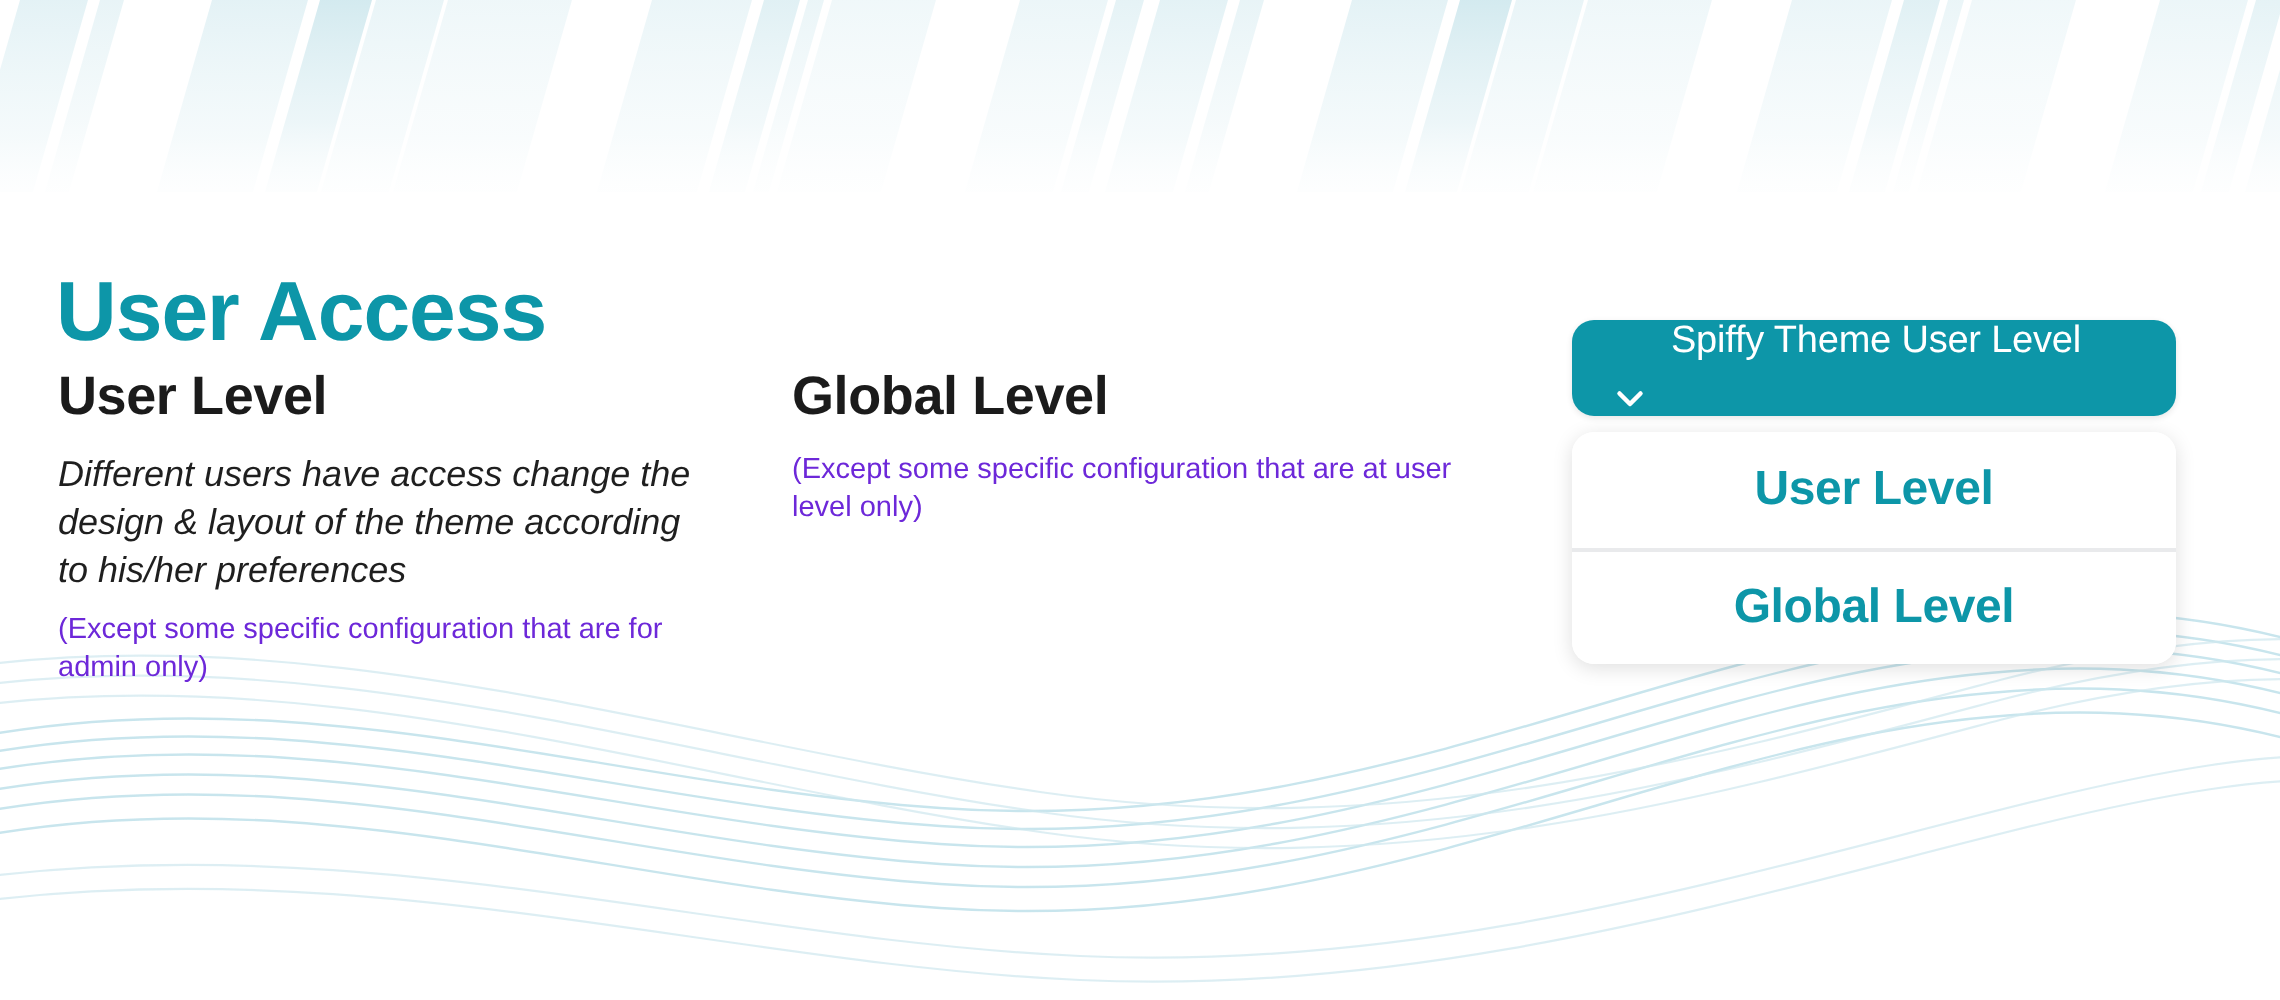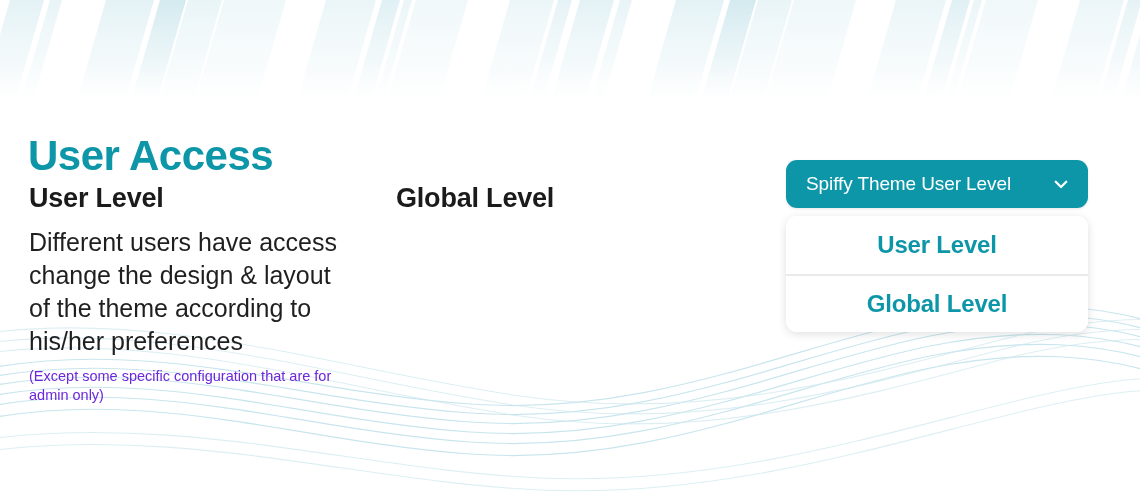--- a/index.html
+++ b/index.html
@@ -71,26 +71,27 @@
   .col-heading {
     font-size: 27px;
     font-weight: bold;
     color: #1b1b1b;
     letter-spacing: -0.2px;
     line-height: 1.1;
     margin: 0 0 12px 0;
   }
 
   .col-body {
-    font-size: 25px;
+    font-size: 18px;
     font-weight: normal;
     color: #1f1f1f;
     line-height: 1.33;
     margin: 0 0 8px 0;
     width: 320px;
+    font-style: italic;
   }
 
   .col-note {
     font-size: 14.5px;
     color: #6d28d9;
     line-height: 1.34;
     margin: 0;
     width: 330px;
   }
 
@@ -98,31 +99,31 @@
   .dropdown {
     position: absolute;
     left: 786px;
     top: 160px;
     width: 302px;
   }
 
   .dropdown-toggle {
     position: relative;
     display: flex;
-    align-items: center;
     justify-content: space-between;
     box-sizing: border-box;
     width: 302px;
     height: 48px;
     padding: 0 18px 0 20px;
     background: #0d96a8;
     border: none;
     border-radius: 11px;
     cursor: pointer;
     box-shadow: 0 1px 3px rgba(0,0,0,0.10);
+    flex-direction: column;
   }
 
   .dropdown-toggle-label {
     font-size: 19px;
     font-weight: normal;
     color: #ffffff;
     letter-spacing: -0.1px;
     white-space: nowrap;
   }
 
@@ -227,20 +228,21 @@
     <h1 class="page-title">User Access</h1>
 
     <div class="col col-user">
       <h2 class="col-heading">User Level</h2>
       <p class="col-body">Different users have access change the design &amp; layout of the theme according to his/her preferences</p>
       <p class="col-note">(Except some specific configuration that are for admin only)</p>
     </div>
 
     <div class="col col-global">
       <h2 class="col-heading">Global Level</h2>
+      <p class="col-note">(Except some specific configuration that are at user level only)</p>
     </div>
 
     <div class="dropdown">
 
       <button class="dropdown-toggle">
         <span class="dropdown-toggle-label">Spiffy Theme User Level</span>
         <svg class="chevron-down" viewBox="0 0 24 24" fill="none" stroke="#ffffff" stroke-width="3" stroke-linecap="round" stroke-linejoin="round" xmlns="http://www.w3.org/2000/svg">
           <polyline points="5,9 12,16 19,9"></polyline>
         </svg>
       </button>

